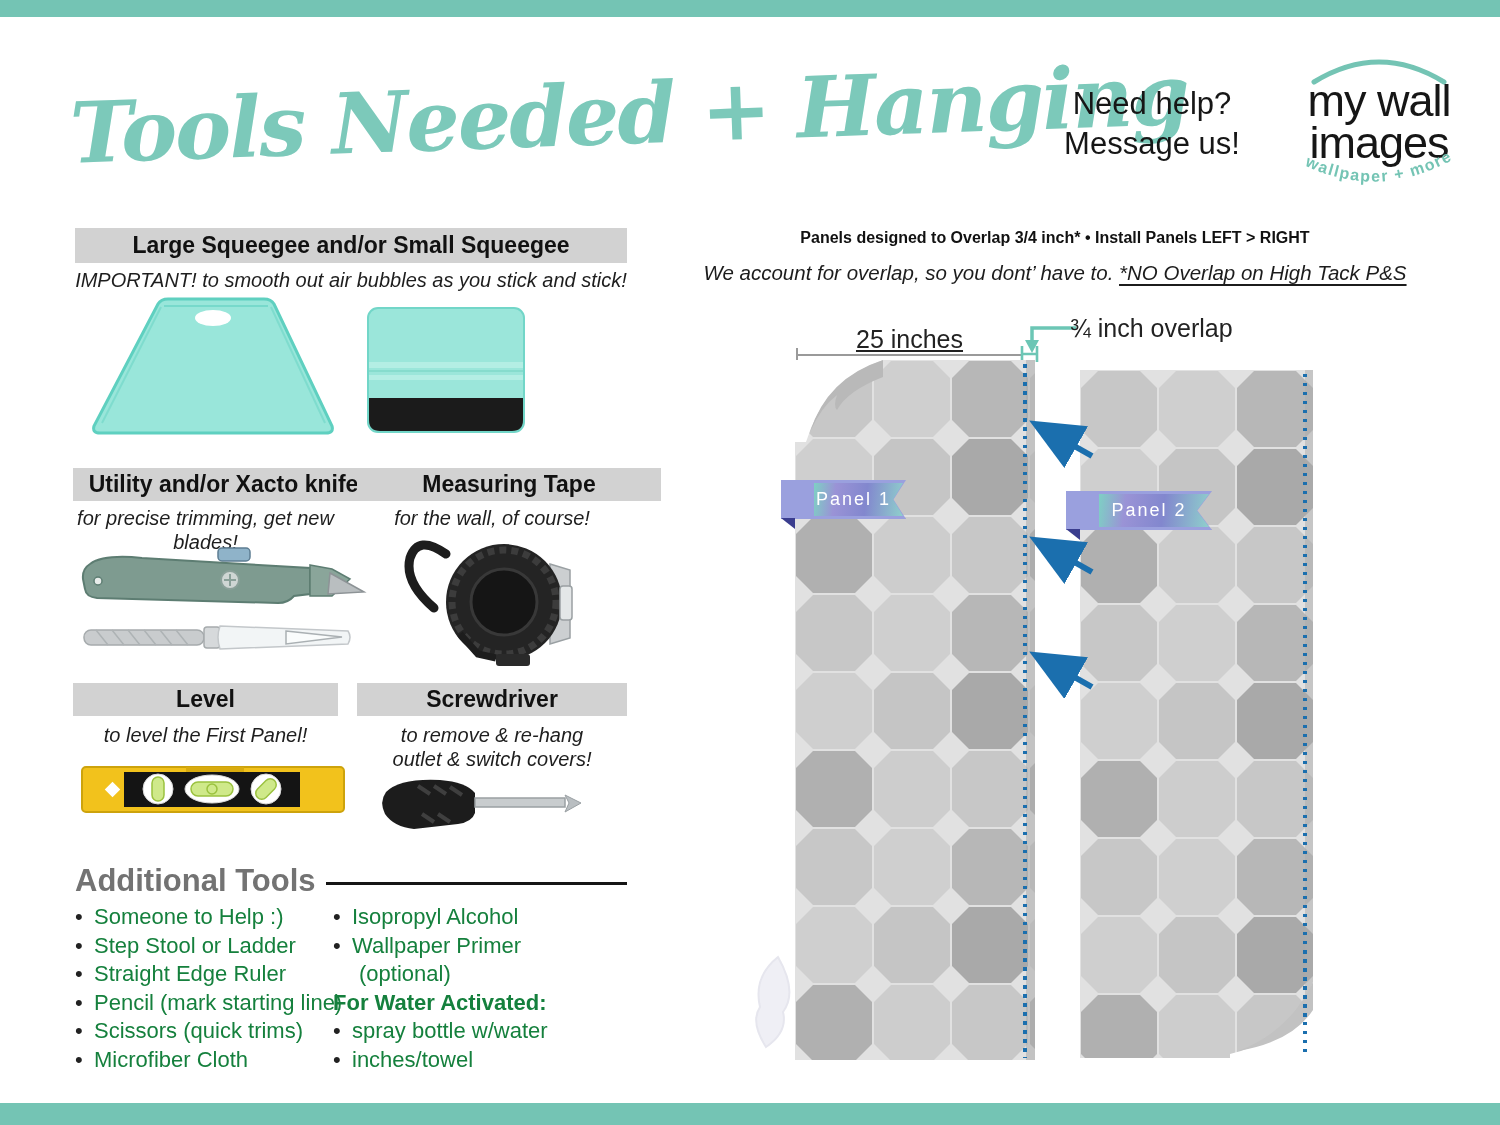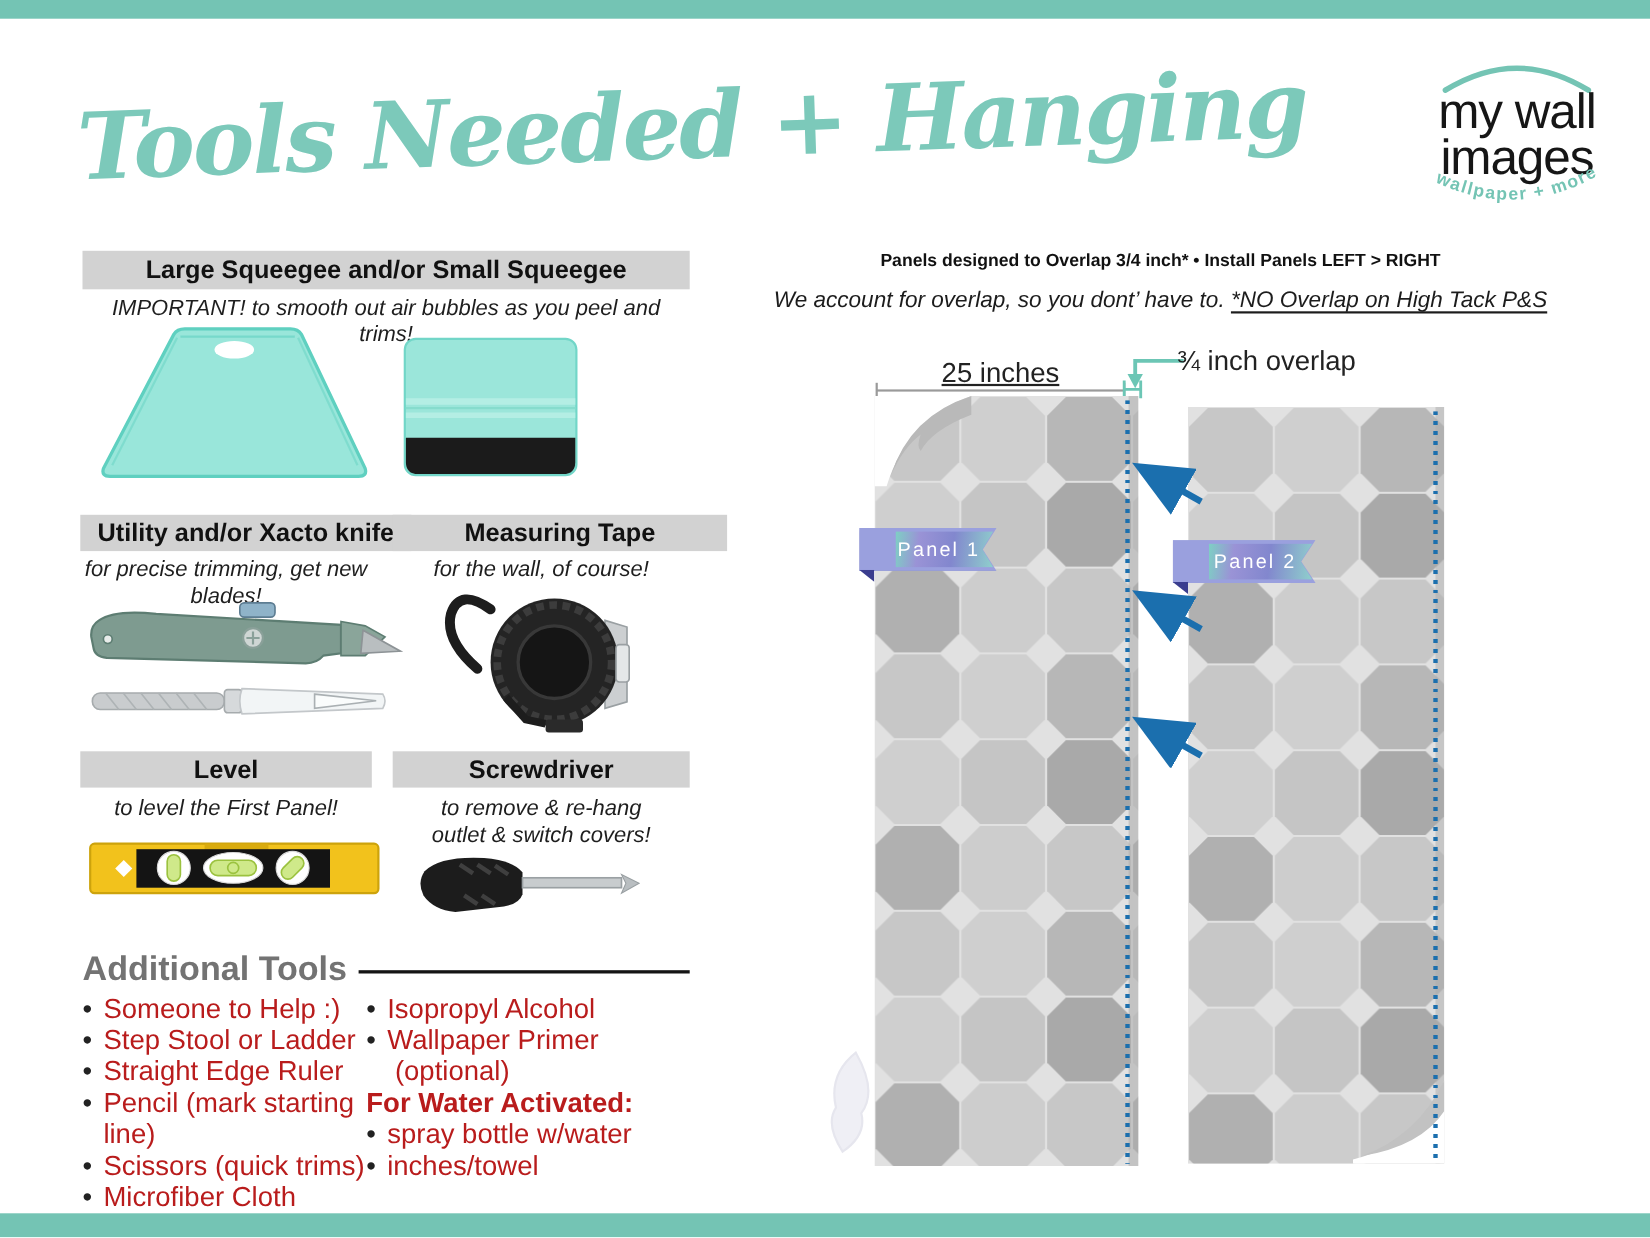--- a/index.html
+++ b/index.html
@@ -23,21 +23,21 @@
     font-weight:bold;font-size:23px;color:#111;}
   .bar-h35{height:35px;line-height:35px;}
   .bar-h33{height:33px;line-height:33px;}
 
   .note{position:absolute;font-style:italic;font-size:20px;color:#1e1e1e;text-align:center;line-height:24px;}
 
   #addl-row{position:absolute;left:75px;top:863px;width:552px;display:flex;align-items:center;}
   #addl-row .hd{font-size:31px;font-weight:bold;color:#737373;white-space:nowrap;}
   #addl-row .rule{flex:1;height:3px;background:#151515;margin-left:10px;margin-top:4px;}
 
-  ul.toollist{position:absolute;margin:0;padding:0;list-style:none;font-size:25px;color:#b91c1c;}
+  ul.toollist{position:absolute;margin:0;padding:0;list-style:none;font-size:22px;color:#15803d;}
   ul.toollist li{position:relative;padding-left:19px;line-height:28.5px;}
   ul.toollist li.bullet::before{content:"•";position:absolute;left:0;top:0;color:#222;}
   ul.toollist li.indent{padding-left:26px;}
   ul.toollist li.boldrow{padding-left:0;font-weight:bold;}
   #list-left{left:75px;top:903px;width:268px;}
   #list-right{left:333px;top:903px;width:300px;}
 
   #panel-headline{position:absolute;left:660px;top:229px;width:790px;text-align:center;
     font-size:16px;font-weight:bold;color:#111;}
   #panel-subnote{position:absolute;left:660px;top:261px;width:790px;text-align:center;
@@ -68,35 +68,39 @@
 </head>
 <body>
 
 <div id="canvas">
 
   <div id="bar-top" class="teal-bar"></div>
   <div id="bar-bottom" class="teal-bar"></div>
 
   <div id="script-title">Tools Needed + Hanging</div>
 
+  <div id="help-block">
+    <div>Need help?</div>
+    <div>Message us!</div>
+  </div>
 
   <svg class="abs" style="left:1290px;top:50px;" width="178" height="152" viewBox="0 0 178 152">
     <path d="M24 32 Q89 -8 154 32" fill="none" stroke="#74c4b4" stroke-width="5" stroke-linecap="round"></path>
     <text x="89" y="66" text-anchor="middle" font-size="45" fill="#161616" letter-spacing="-1" font-family="Liberation Sans, sans-serif">my wall</text>
     <text x="89" y="108" text-anchor="middle" font-size="45" fill="#161616" letter-spacing="-1" font-family="Liberation Sans, sans-serif">images</text>
     <defs>
         <path id="tagpath" d="M16 116 Q89 150 162 110" fill="none"></path>
       </defs>
     <text font-size="16" font-weight="bold" fill="#74c4b4" letter-spacing="1.5" font-family="Liberation Sans, sans-serif">
       <textPath href="#tagpath" startOffset="50%" text-anchor="middle">wallpaper + more</textPath>
     </text>
   </svg>
 
   <div class="gray-bar bar-h35" style="left:75px;top:228px;width:552px;">Large Squeegee and/or Small Squeegee</div>
-  <div class="note" style="left:75px;top:268px;width:552px;">IMPORTANT! to smooth out air bubbles as you peel and trims!</div>
+  <div class="note" style="left:75px;top:268px;width:552px;">IMPORTANT! to smooth out air bubbles as you stick and stick!</div>
 
   <svg class="abs" style="left:90px;top:297px;" width="246" height="138" viewBox="0 0 246 138">
     <path d="M68 7 Q71 2 78 2 L174 2 Q181 2 184 7 L242 129 Q244 136 236 136 L10 136 Q2 136 4 129 Z" fill="#99e6da" stroke="#5fd0c0" stroke-width="3"></path>
     <path d="M74 9 L178 9" stroke="#6ed6c7" stroke-width="2" fill="none" opacity="0.8"></path>
     <path d="M181 10 L235 126" stroke="#6ed6c7" stroke-width="2" fill="none" opacity="0.6"></path>
     <path d="M71 10 L12 126" stroke="#6ed6c7" stroke-width="2" fill="none" opacity="0.6"></path>
     <ellipse cx="123" cy="21" rx="18" ry="8" fill="#ffffff"></ellipse>
   </svg>
 
   <svg class="abs" style="left:366px;top:306px;" width="160" height="128" viewBox="0 0 160 128">
@@ -260,18 +264,18 @@
     <line x1="77" y1="58" x2="22" y2="27" stroke="#1b6fae" stroke-width="6" marker-end="url(#ah)"></line>
     <line x1="77" y1="174" x2="22" y2="143" stroke="#1b6fae" stroke-width="6" marker-end="url(#ah)"></line>
     <line x1="77" y1="289" x2="22" y2="258" stroke="#1b6fae" stroke-width="6" marker-end="url(#ah)"></line>
   </svg>
 
   <div class="ribbon" style="left:781px;top:480px;width:125px;">
     <div class="ribbon-in">Panel 1</div>
   </div>
   <div class="ribbon-fold" style="left:781px;top:518px;"></div>
 
-  <div class="ribbon" style="left:1066px;top:491px;width:130px;">
+  <div class="ribbon" style="left:1066px;top:491px;width:130px;padding-left:16px;">
     <div class="ribbon-in">Panel 2</div>
   </div>
   <div class="ribbon-fold" style="left:1066px;top:529px;"></div>
 
 </div>
 
 </body></html>

